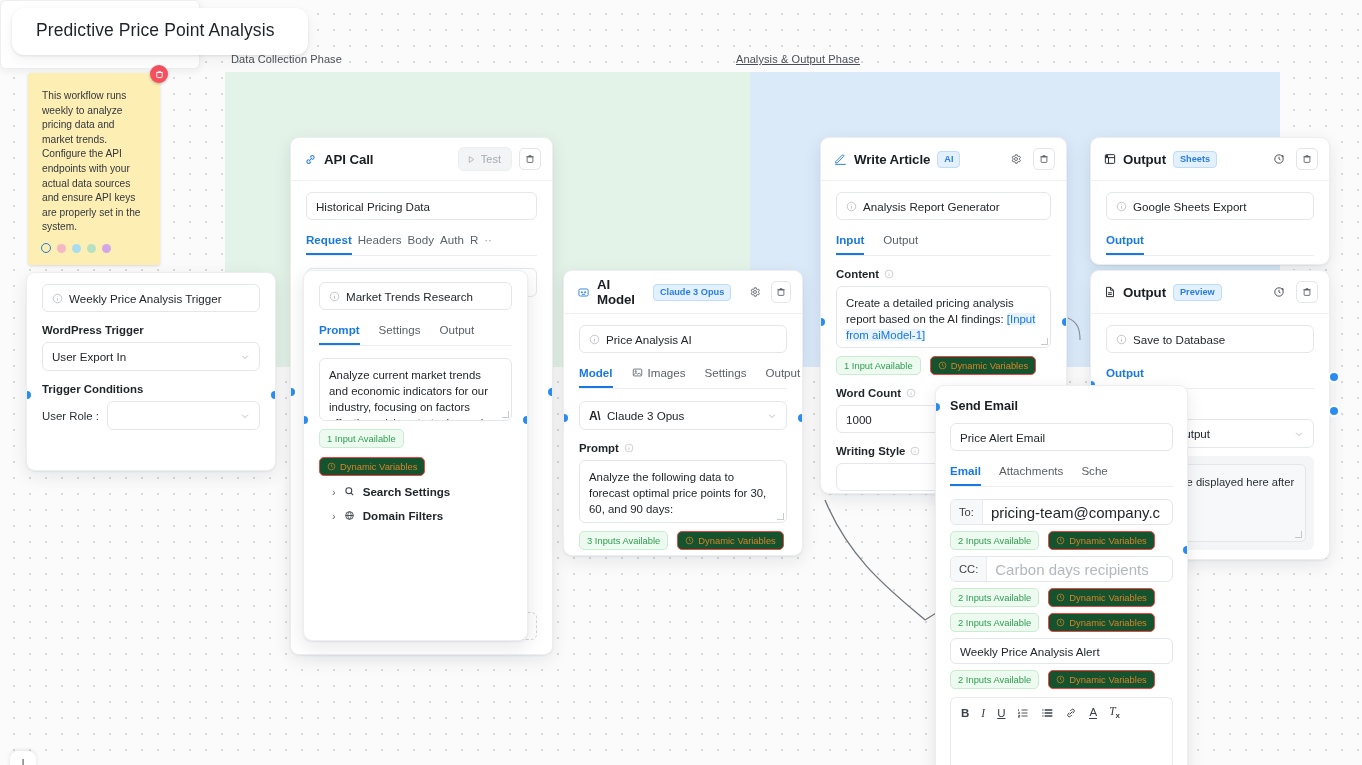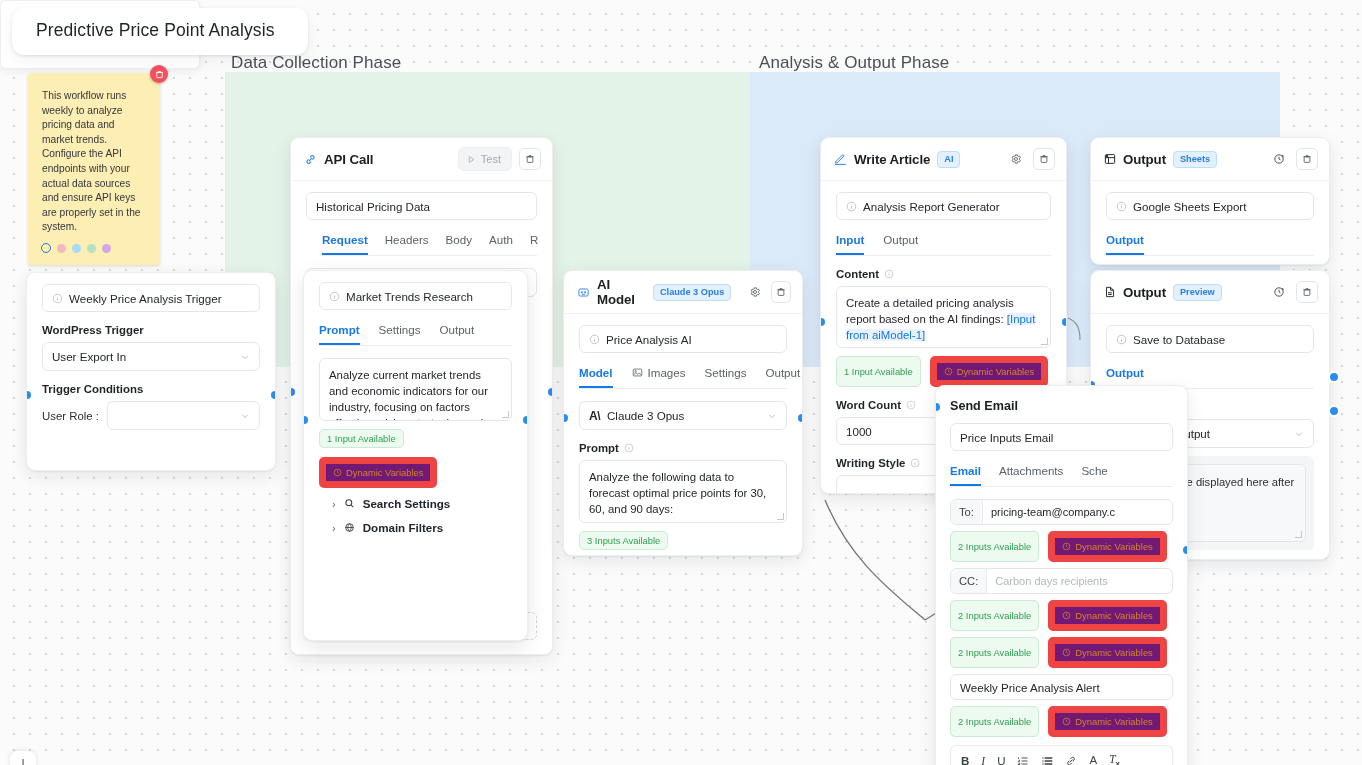--- a/index.html
+++ b/index.html
@@ -16,21 +16,21 @@
     background-image: radial-gradient(circle, #d8d8d8 1px, transparent 1px);
     background-size: 16px 16px;
     background-position: 6px 6px;
     overflow: hidden;
   }
 
   
   .phase-zone { position: absolute; }
   .phase-label {
     position: absolute;
-    font-size: 17px;
+    font-size: 11px;
     color: #4b5058;
     white-space: nowrap;
     letter-spacing: .1px;
   }
   #zone-data {
     left: 225px; top: 72px; width: 525px; height: 295px;
     background: #e4f3e8;
   }
   #zone-analysis {
     left: 750px; top: 72px; width: 530px; height: 295px;
@@ -157,21 +157,21 @@
     border-right: 1.3px solid #c6cbd1; border-bottom: 1.3px solid #c6cbd1;
   }
   .ref { color: #1878e4; background: #e8f2fd; border-radius: 2px; }
 
   .chips { display: flex; gap: 9px; margin-top: 8px; flex-wrap: wrap; }
   .chip {
     font-size: 9.4px; border-radius: 5px; padding: 3px 7px;
     display: flex; align-items: center; gap: 4px; white-space: nowrap;
   }
   .chip.green { color: #2f9e52; background: #edfaef; border: 1px solid #c9ecd2; }
-  .chip.orange { color: #d9822b; background: #701a75; border: 7px solid #ef4444; text-align: center; }
+  .chip.orange { color: #d9822b; background: #14532d; border: 1px solid #ef4444; text-align: center; }
 
   .collapsible {
     display: flex; align-items: center; gap: 8px;
     font-size: 11.6px; font-weight: 700; color: #22272d;
     padding: 9px 0 9px 13px;
   }
   .collapsible .caret { color: #63696f; font-size: 11px; font-weight: 400; }
 
   .dashed-btn {
     width: 100%; border: 1px dashed #d2d6db; border-radius: 6px;
@@ -209,21 +209,21 @@
   .inline-field {
     display: flex; align-items: stretch;
     border: 1px solid #e3e6ea; border-radius: 6px; overflow: hidden; height: 26px;
   }
   .inline-field .pfx {
     background: #f7f8f9; border-right: 1px solid #e9ebee;
     font-size: 11.2px; color: #3c4248;
     display: flex; align-items: center; padding: 0 8px;
   }
   .inline-field .val {
-    flex: 1; font-size: 11px; color: #23272c;
+    flex: 1; font-size: 15px; color: #23272c;
     display: flex; align-items: center; padding: 0 8px; overflow: hidden; white-space: nowrap;
   }
   .inline-field .val.ph { color: #b2b8bf; }
 
   .editor-toolbar {
     display: flex; align-items: center; gap: 12px;
     border: 1px solid #e8eaed; border-bottom: none;
     border-radius: 6px 6px 0 0; padding: 7px 10px;
     font-size: 11.5px; color: #3b4148;
   }
@@ -266,21 +266,21 @@
   svg { display: block; }
 </style>
 </head>
 <body>
 
 <div id="canvas">
 
   <div class="phase-zone" id="zone-data"></div>
   <div class="phase-zone" id="zone-analysis"></div>
   <div class="phase-label" style="left:231px; top:53px;">Data Collection Phase</div>
-  <div class="phase-label" style="left:759px; top:53px;">Analysis &amp; Output Phase</div>
+  <div class="phase-label" style="left:736px; top:53px;text-decoration:underline;">Analysis &amp; Output Phase</div>
 
   <div id="sticky">
     <div class="del-btn">
       <svg width="9" height="9" viewBox="0 0 16 16" fill="none" stroke="#fff" stroke-width="1.6">
         <rect x="3.2" y="4.5" width="9.6" height="9" rx="1.2"></rect>
           <path d="M2 4.2h12M6.3 4.2V2.6h3.4v1.6"></path>
       </svg>
     </div>
     <div class="note-text">This workflow runs weekly to analyze pricing data and market trends. Configure the API endpoints with your actual data sources and ensure API keys are properly set in the system.</div>
     <div class="swatches">
@@ -357,21 +357,21 @@
         <svg width="10" height="10" viewBox="0 0 16 16" fill="none" stroke="#4c5259" stroke-width="1.3">
           <rect x="3.4" y="4.6" width="9.2" height="8.8" rx="1.1"></rect>
             <path d="M2.2 4.3h11.6M6.3 4.3V2.7h3.4v1.6"></path>
         </svg>
       </span>
     </div>
     <div class="node-body">
       <div class="field">
         <span>Historical Pricing Data</span>
       </div>
-      <div class="tabs" style="gap:17px;margin-left:16px;">
+      <div class="tabs" style="gap:6px;">
         <div class="tab active">Request</div>
         <div class="tab">Headers</div>
         <div class="tab">Body</div>
         <div class="tab">Auth</div>
         <div class="tab">R</div>
         <div class="tab" style="color:#9aa0a7;">··</div>
       </div>
       <div class="select" style="margin-top:12px;">
         <span>GET</span>
         <span class="chev">
@@ -757,21 +757,21 @@
     <div class="nodata-card">
       <span>No data</span>
       <div class="hr"></div>
     </div>
   </div>
 
   <div class="node" id="node-email">
     <div class="email-head">Send Email</div>
     <div style="padding: 8px 14px 12px 14px;">
       <div class="field">
-        <span>Price Inputs Email</span>
+        <span>Price Alert Email</span>
       </div>
       <div class="tabs" style="gap:18px;">
         <div class="tab active">Email</div>
         <div class="tab">Attachments</div>
         <div class="tab">Sche</div>
       </div>
 
       <div class="inline-field" style="margin-top:12px;">
         <span class="pfx">To:</span>
         <span class="val">pricing-team@company.c</span>

